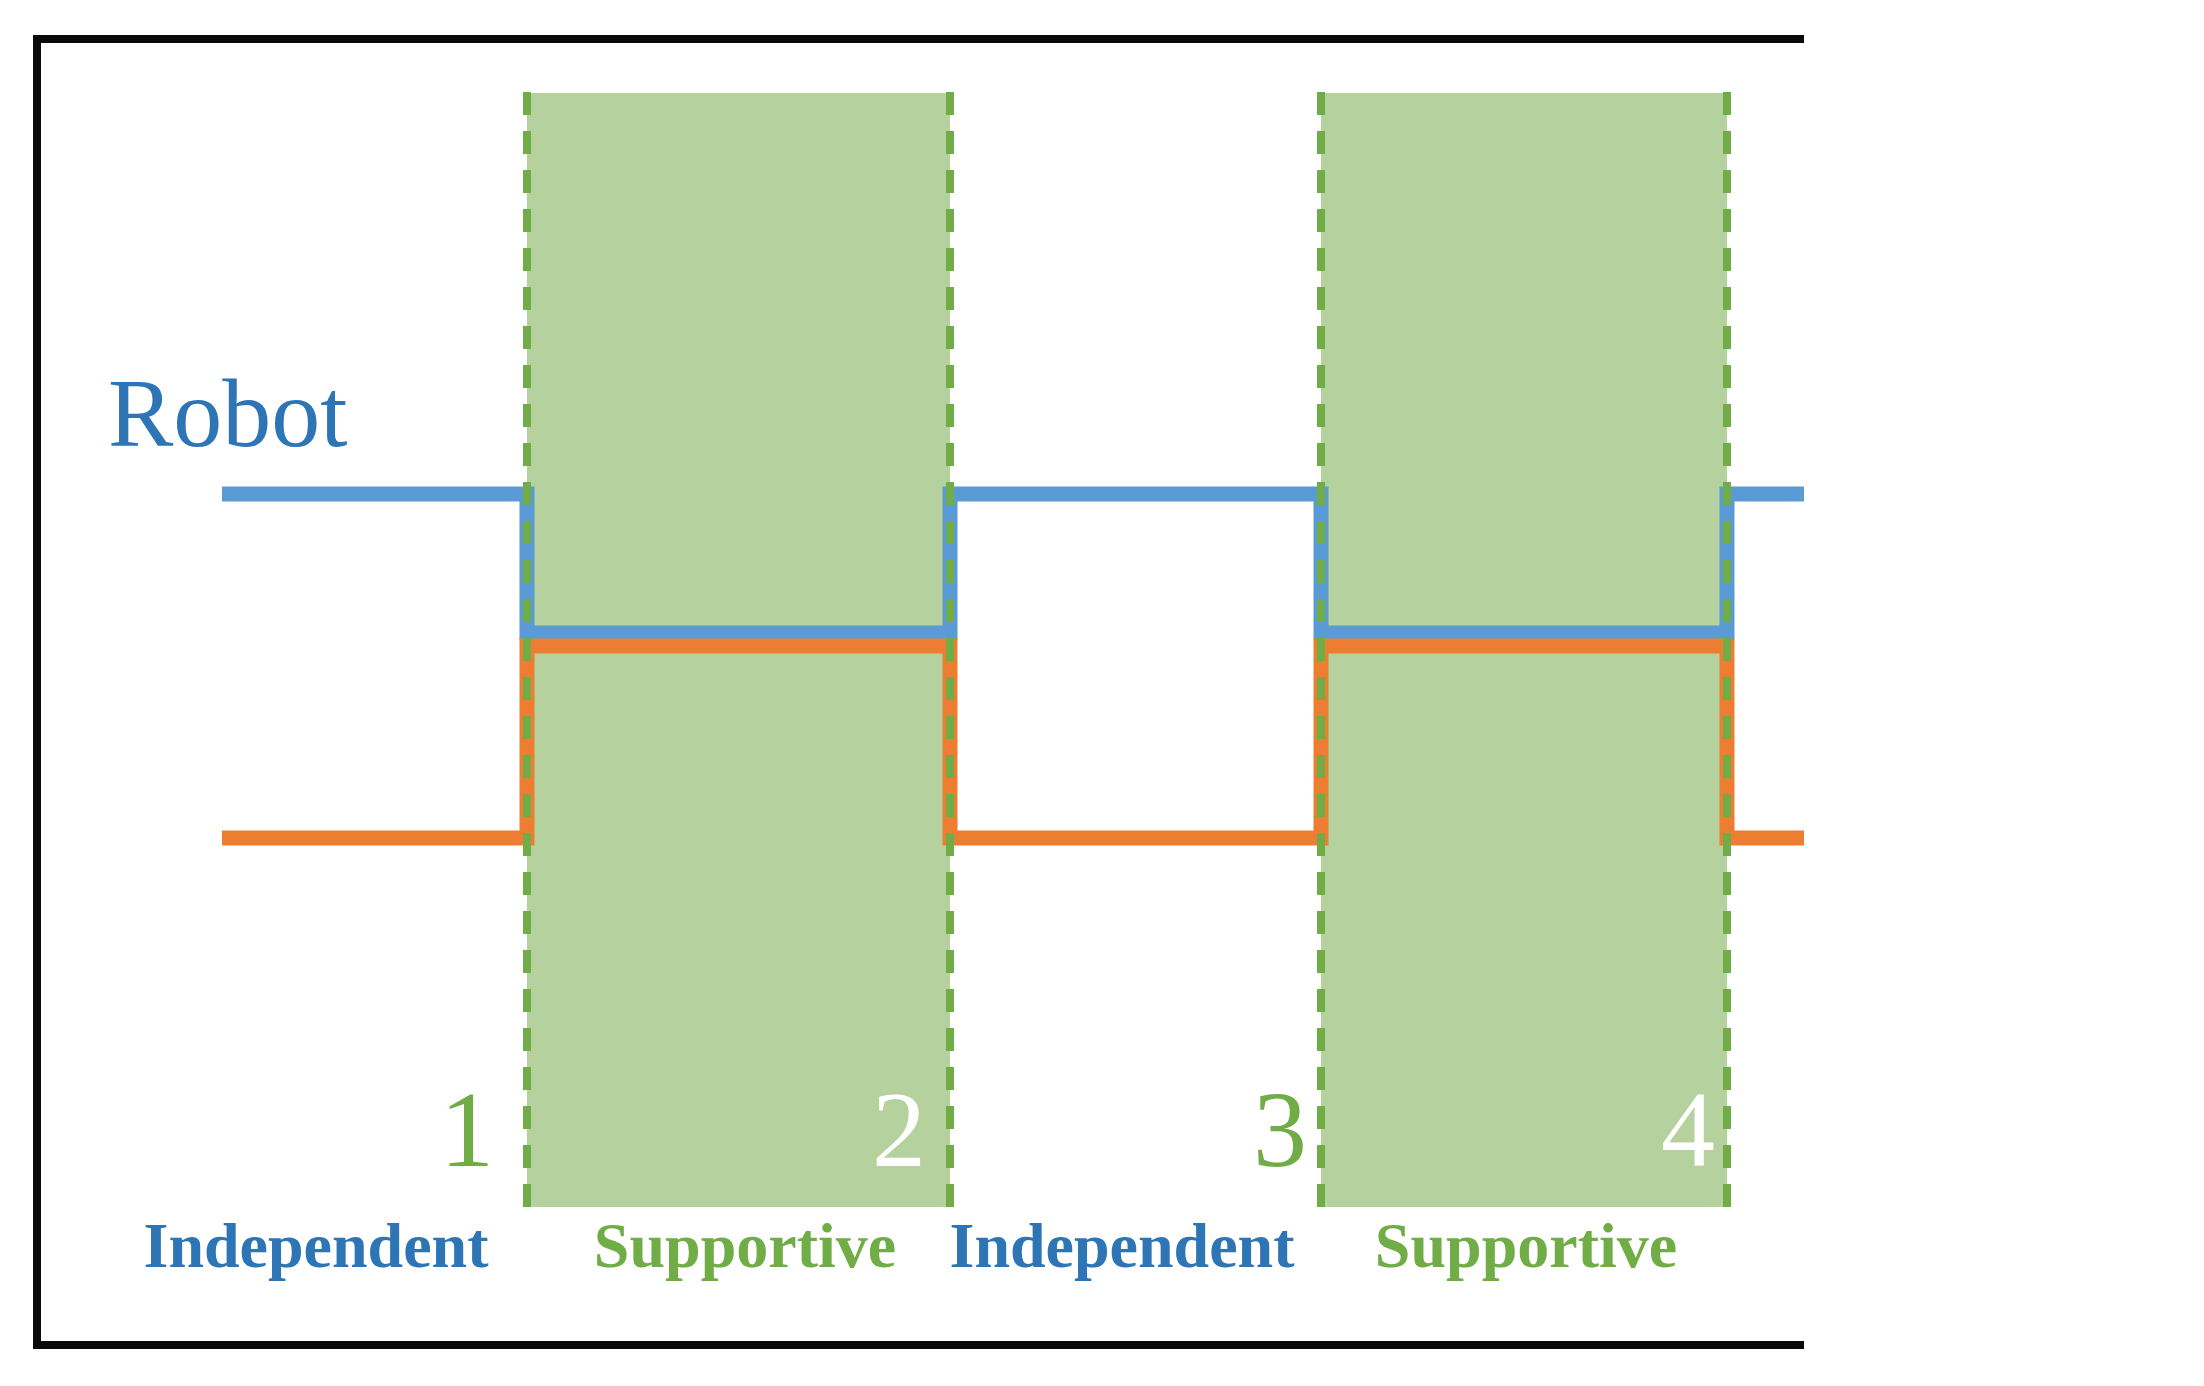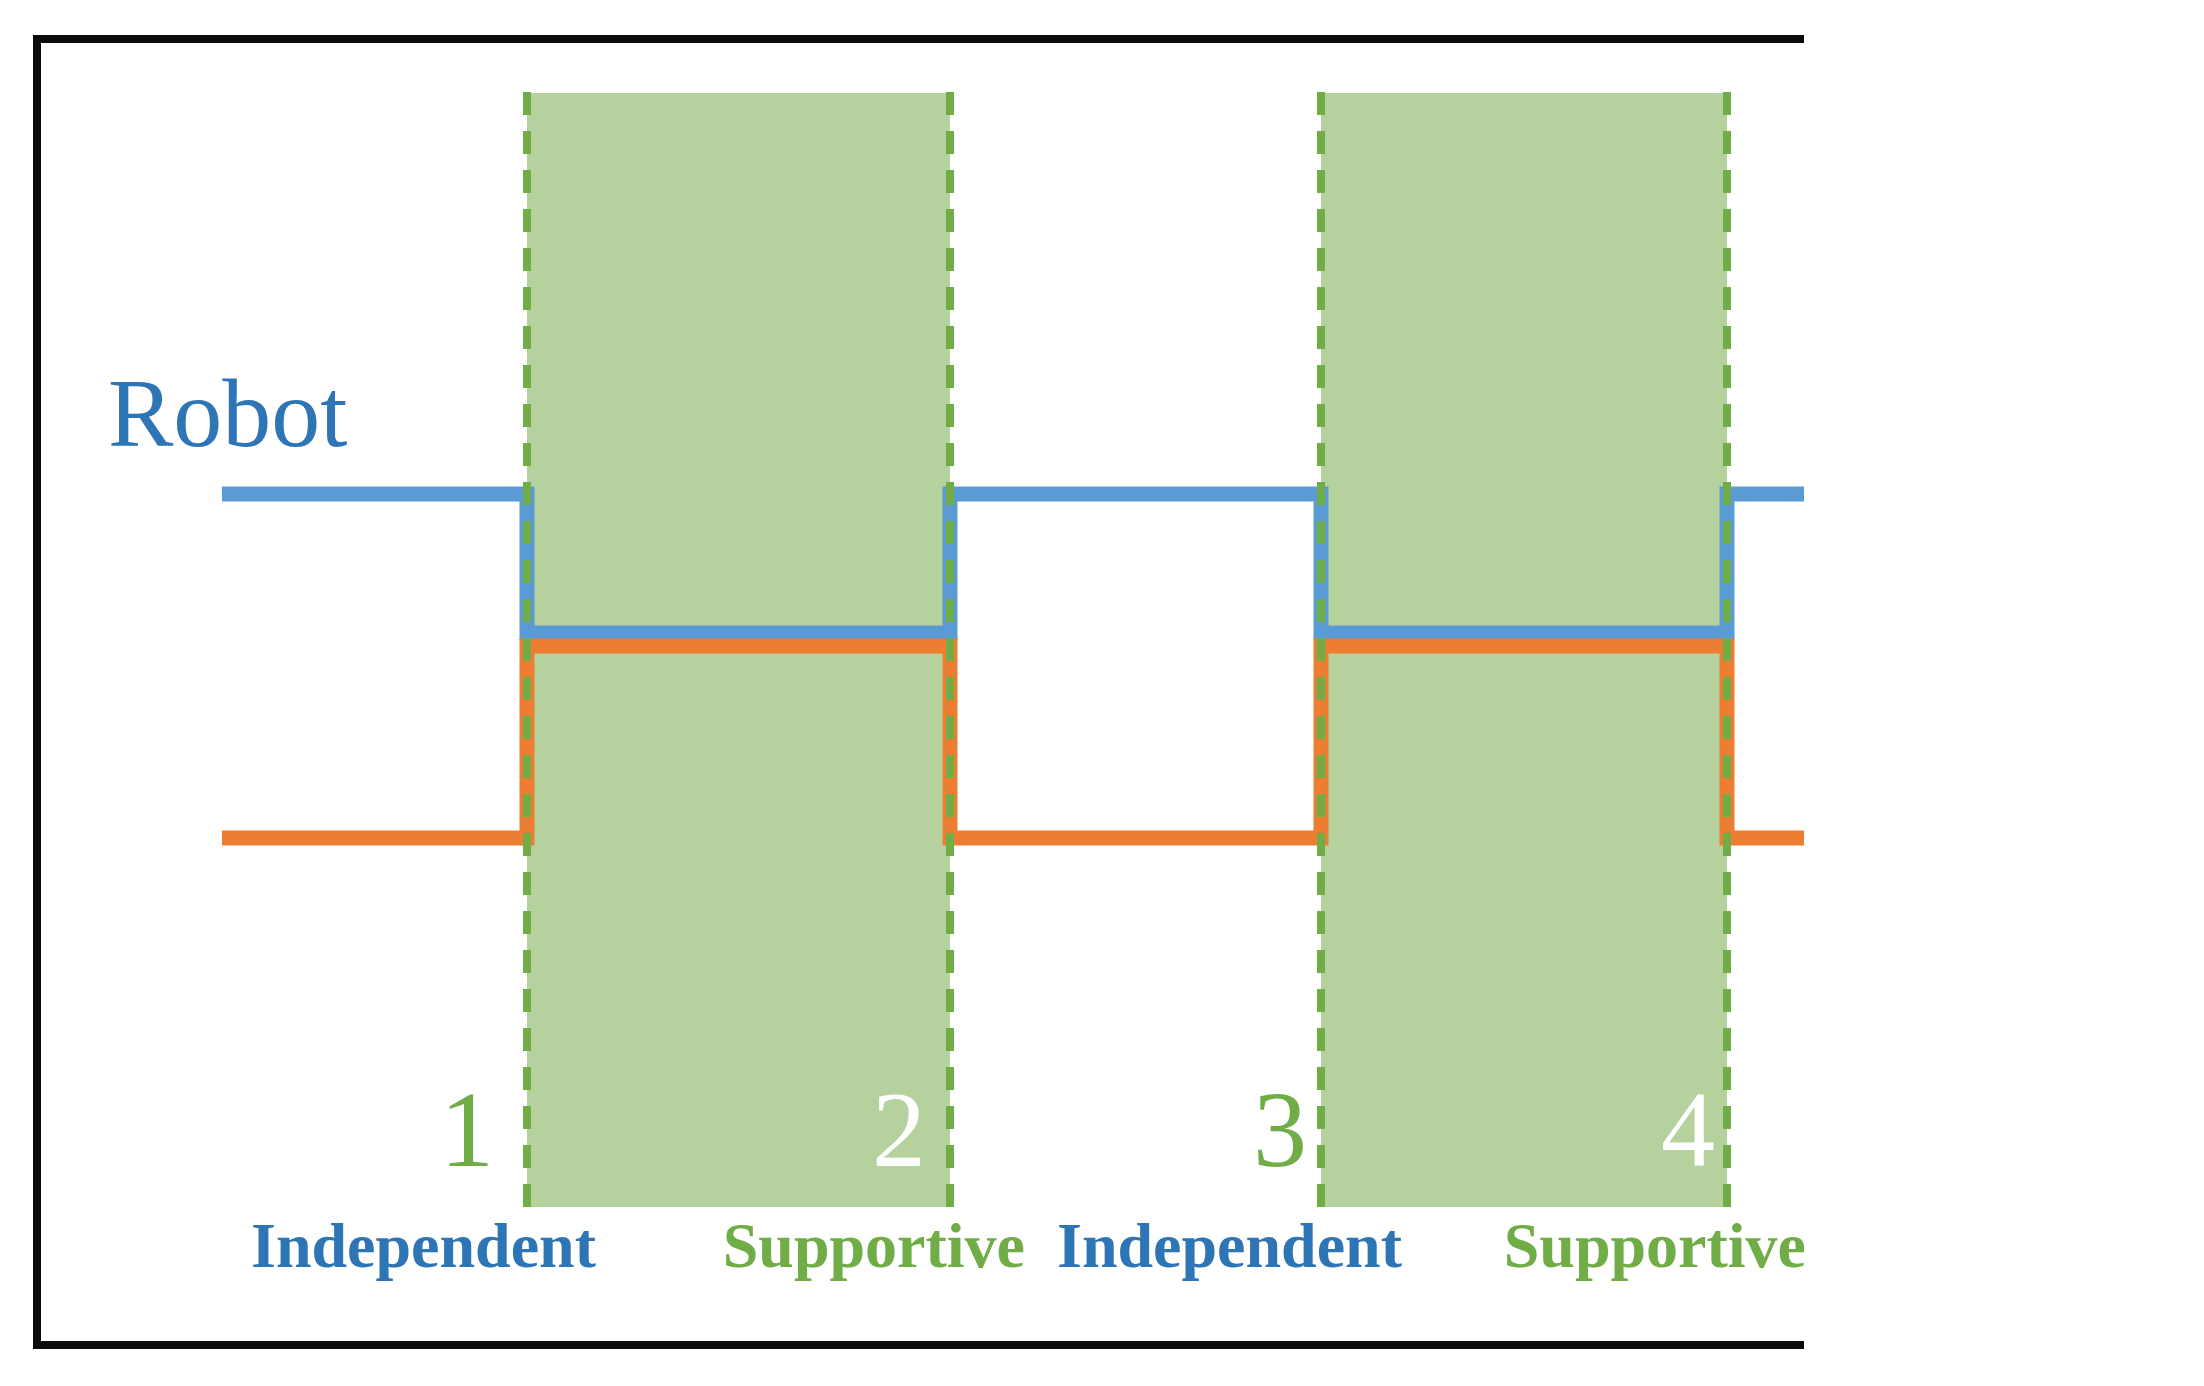--- a/index.html
+++ b/index.html
@@ -87,21 +87,21 @@
   .marker.green { color: var(--color-phase_green, #70ad47); }
   .marker.white { color: var(--color-marker_white, #ffffff); }
   .marker.m1 { left: 334px; }
   .marker.m2 { left: 766px; }
   .marker.m3 { left: 1147px; }
   .marker.m4 { left: 1555px; }
   .phase-label {
     font-size: 64px;
     font-weight: 700;
     width: 560px;
-    text-align: right;
+    text-align: center;
     top: 1214px;
   }
   .phase-label.independent { color: var(--color-robot_text, #2e75b6); }
   .phase-label.supportive { color: var(--color-phase_green, #70ad47); }
   .phase-label.p1 { left: 36px; }
   .phase-label.p2 { left: 465px; }
   .phase-label.p3 { left: 842px; }
   .phase-label.p4 { left: 1246px; }
   .ellipsis {
     position: absolute;

